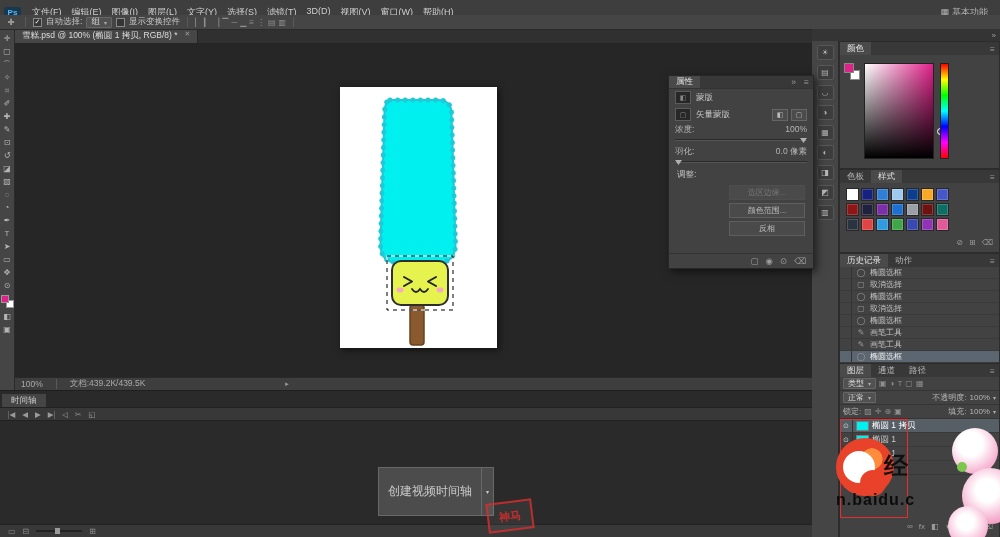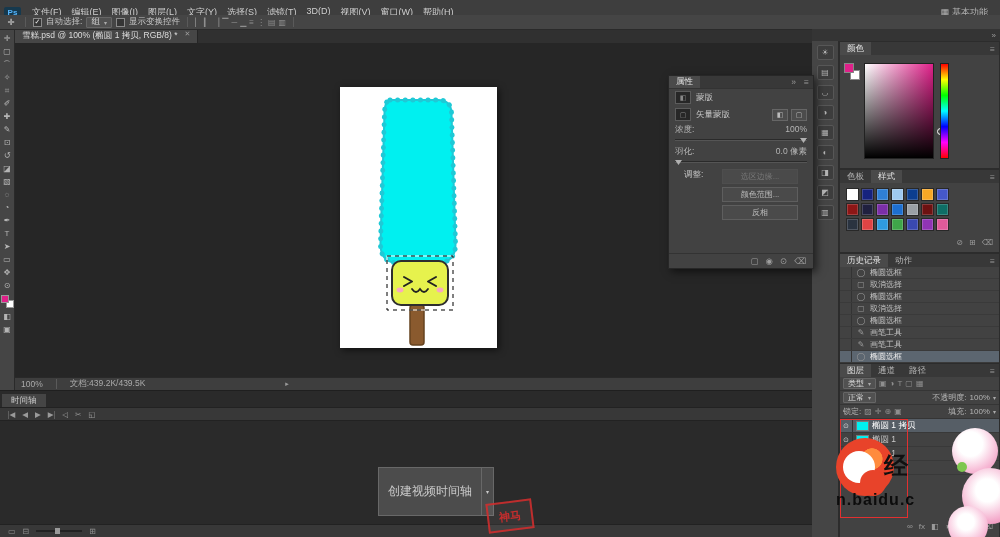--- a/index.html
+++ b/index.html
@@ -125,21 +125,21 @@
   .prow { display:flex; align-items:center; gap:5px; padding:2px 6px; }
   .mask-thumb { width:16px; height:13px; background:#272727; border:1px solid #5c5c5c; display:flex;
                 align-items:center; justify-content:center; color:#888; font-size:7px; }
   .pbtn-sm { width:16px; height:12px; background:#4c4c4c; border:1px solid #666; color:#bbb; font-size:7px;
              display:flex; align-items:center; justify-content:center; }
   .slider-row { padding:1px 6px 4px; }
   .slider-head { display:flex; justify-content:space-between; color:#b5b5b5; }
   .ptrack { margin-top:3px; height:2px; background:#2a2a2a; border-bottom:1px solid #555; position:relative; }
   .pknob { position:absolute; top:-3px; width:7px; height:7px; background:#b0b0b0;
            clip-path:polygon(50% 100%,0 30%,100% 30%); }
-  .refine { display:flex; padding:2px 15px; gap:4px; }
+  .refine { display:flex; padding:2px 8px; gap:4px;flex-direction:column; }
   .refine-col { margin-left:auto; display:flex; flex-direction:column; gap:3px; }
   .refine-btn { width:76px; background:#4a4a4a; border:1px solid #5e5e5e; color:#bbb; font-size:8px;
                 padding:1px 0; text-align:center; }
   .refine-btn.disabled { color:#777; border-color:#4e4e4e; }
   .props-foot { position:absolute; bottom:0; left:0; right:0; height:15px; border-top:1px solid #333;
                 display:flex; align-items:center; justify-content:flex-end; gap:7px; padding:0 7px; color:#9e9e9e; }
 
   
   .bd-logo { position:absolute; left:836px; top:438px; width:58px; height:58px; border-radius:50%; z-index:60;
              background:radial-gradient(circle at 62% 36%, #ff8b3d 0 20%, #e8432a 21% 100%); }

